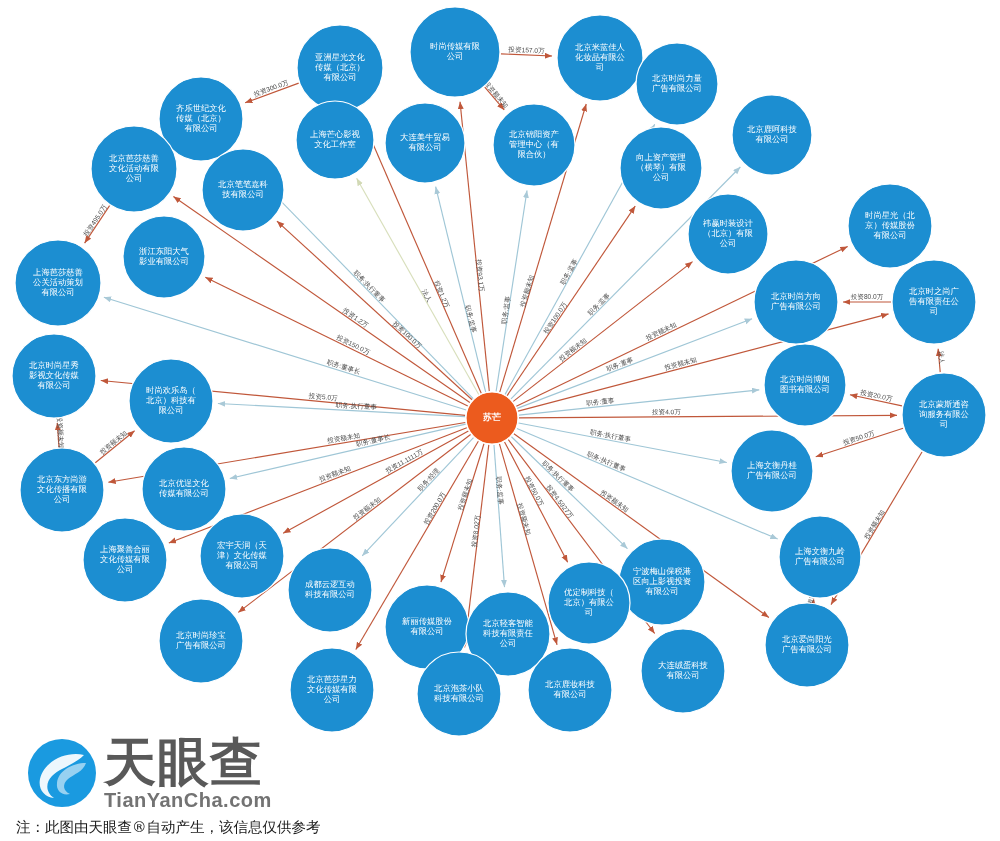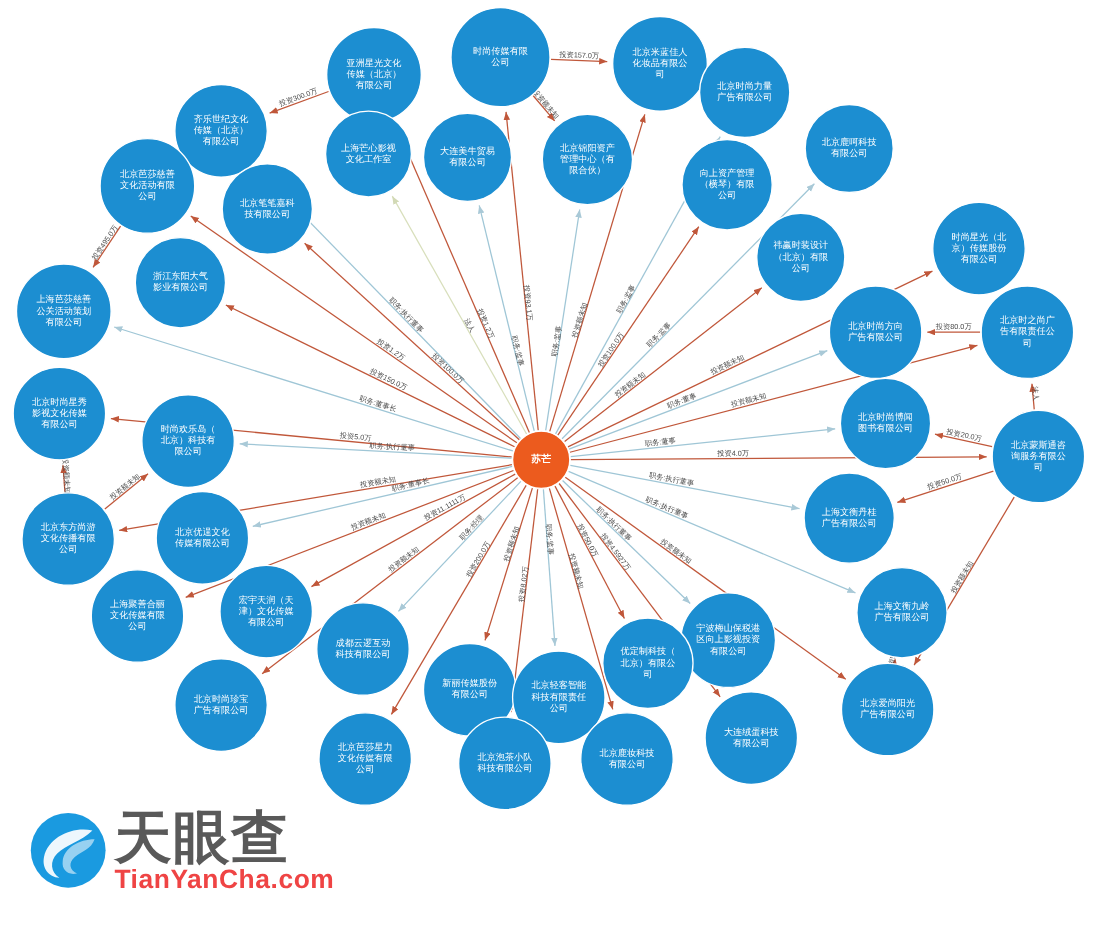--- a/index.html
+++ b/index.html
@@ -14,21 +14,21 @@
   .node-label.center-label{font-size:9px;fill:#ffffff;font-weight:bold;}
   .edge-line{fill:none;stroke-width:1.15;}
   .edge-label{font-size:6.6px;fill:#4a4a4a;text-anchor:middle;
               font-family:"Liberation Sans","DejaVu Sans",sans-serif;pointer-events:none;}
   
   #watermark{position:absolute;left:26px;top:735px;display:flex;align-items:center;}
   #wm-logo{width:72px;height:72px;position:relative;flex:0 0 auto;}
   #wm-text-wrap{margin-left:6px;}
   #wm-brand{font-size:52px;font-weight:bold;color:#595959;line-height:54px;letter-spacing:1px;
             font-family:"DejaVu Sans","Liberation Sans",sans-serif;}
-  #wm-domain{font-size:24px;font-weight:bold;color:#ef4444;letter-spacing:0.5px;line-height:22px;
+  #wm-domain{font-size:20px;font-weight:bold;color:#737373;letter-spacing:0.5px;line-height:22px;
              font-family:"Liberation Sans","DejaVu Sans",sans-serif;}
   #footnote{position:absolute;left:16px;top:818px;font-size:14.5px;color:#1a1a1a;
             font-family:"DejaVu Sans","Liberation Sans",sans-serif;white-space:nowrap;}
 </style>
 </head>
 <body>
 
 <div id="stage">
 
   <svg id="graph" viewBox="0 0 1000 841">
@@ -322,13 +322,14 @@
         <path d="M60 26 C46 26 32 34 31 46 C30 54 36 59 44 57 C37 54 36 47 42 42
                  C48 37 57 35 60 26 Z" fill="#ffffff" opacity="0.55"></path>
       </svg>
     </div>
     <div id="wm-text-wrap">
       <div id="wm-brand">天眼查</div>
       <div id="wm-domain">TianYanCha.com</div>
     </div>
   </div>
 
+  <div id="footnote">注：此图由天眼查®自动产生，该信息仅供参考</div>
 </div>
 
 </body></html>

